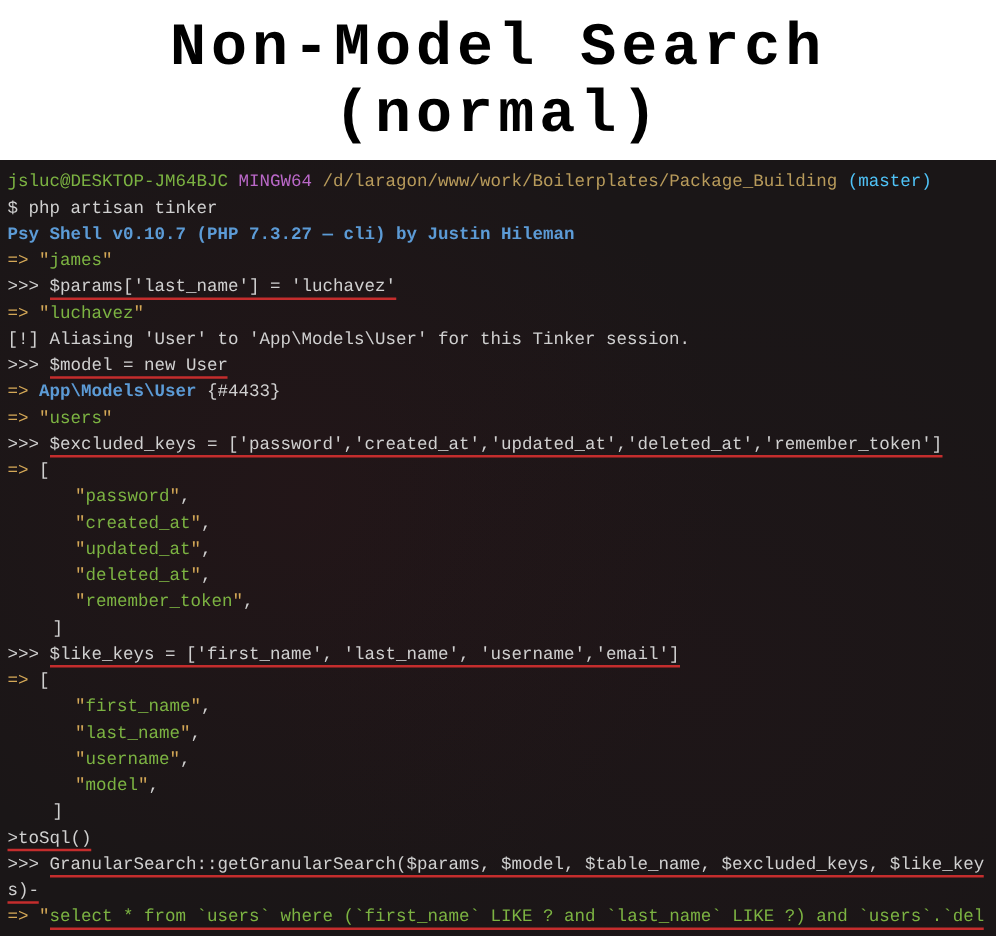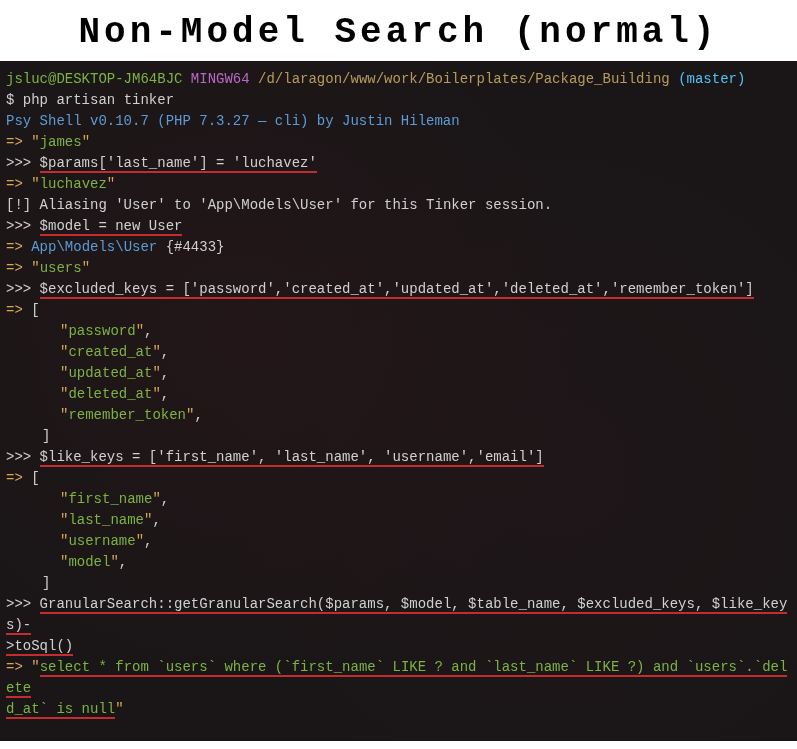--- a/index.html
+++ b/index.html
@@ -3,21 +3,21 @@
   <meta charset="utf-8">
   <style>
     * { margin: 0; padding: 0; box-sizing: border-box; }
     body {
       width: 797px;
       background: #fff;
       font-family: 'Consolas', 'Monaco', 'Courier New', monospace;
     }
     .title {
       font-family: 'Courier New', monospace;
-      font-size: 36px;
+      font-size: 48px;
       font-weight: bold;
       letter-spacing: 4px;
       text-align: center;
       padding: 12px 0 8px 0;
       color: #000;
     }
     .terminal {
       background: #1a1617;
       background-image: radial-gradient(circle at 30% 40%, rgba(80,20,30,0.15) 0%, transparent 50%),
                         radial-gradient(circle at 70% 60%, rgba(60,20,30,0.12) 0%, transparent 50%);
@@ -26,21 +26,21 @@
       font-size: 14px;
       line-height: 1.5;
       min-height: 680px;
     }
     .line { white-space: pre-wrap; word-break: break-all; }
     .user { color: #7cb342; }
     .system { color: #ba68c8; }
     .path { color: #b89b5b; }
     .branch { color: #4fc3f7; }
     .white { color: #d0d0d0; }
-    .blue { color: #5c9bd6; }
+    .blue { color: #5c9bd6; font-weight: bold; }
     .yellow { color: #d4a857; }
     .green { color: #7cb342; }
     .underline-red {
       border-bottom: 2px solid #c42d2d;
       padding-bottom: 0px;
     }
     .indent1 { padding-left: 36px; }
     .indent2 { padding-left: 54px; }
   </style>
 </head>
@@ -81,18 +81,18 @@
   <div class="line"><span class="white">&gt;&gt;&gt; </span><span class="white underline-red">$like_keys = ['first_name', 'last_name', 'username','email']</span></div>
   <div class="line"><span class="yellow">=&gt; </span><span class="white">[</span></div>
   <div id="like-list">
       <div class="line indent2"><span class="yellow">"</span><span class="green">first_name</span><span class="yellow">"</span><span class="white">,</span></div>
       <div class="line indent2"><span class="yellow">"</span><span class="green">last_name</span><span class="yellow">"</span><span class="white">,</span></div>
       <div class="line indent2"><span class="yellow">"</span><span class="green">username</span><span class="yellow">"</span><span class="white">,</span></div>
       <div class="line indent2"><span class="yellow">"</span><span class="green">model</span><span class="yellow">"</span><span class="white">,</span></div>
     </div>
   <div class="line indent1 white">]</div>
 
+  <div class="line"><span class="white underline-red">&gt;toSql()</span></div>
   <div class="line"><span class="white">&gt;&gt;&gt; </span><span class="white underline-red">GranularSearch::getGranularSearch($params, $model, $table_name, $excluded_keys, $like_keys)-</span></div>
-  <div class="line"><span class="white underline-red">&gt;toSql()</span></div>
   <div class="line"><span class="yellow">=&gt; </span><span class="yellow">"</span><span class="green underline-red">select * from `users` where (`first_name` LIKE ? and `last_name` LIKE ?) and `users`.`delete</span></div>
   <div class="line"><span class="green underline-red">d_at` is null</span><span class="yellow">"</span></div>
 
 </div>
 
 </body></html>

